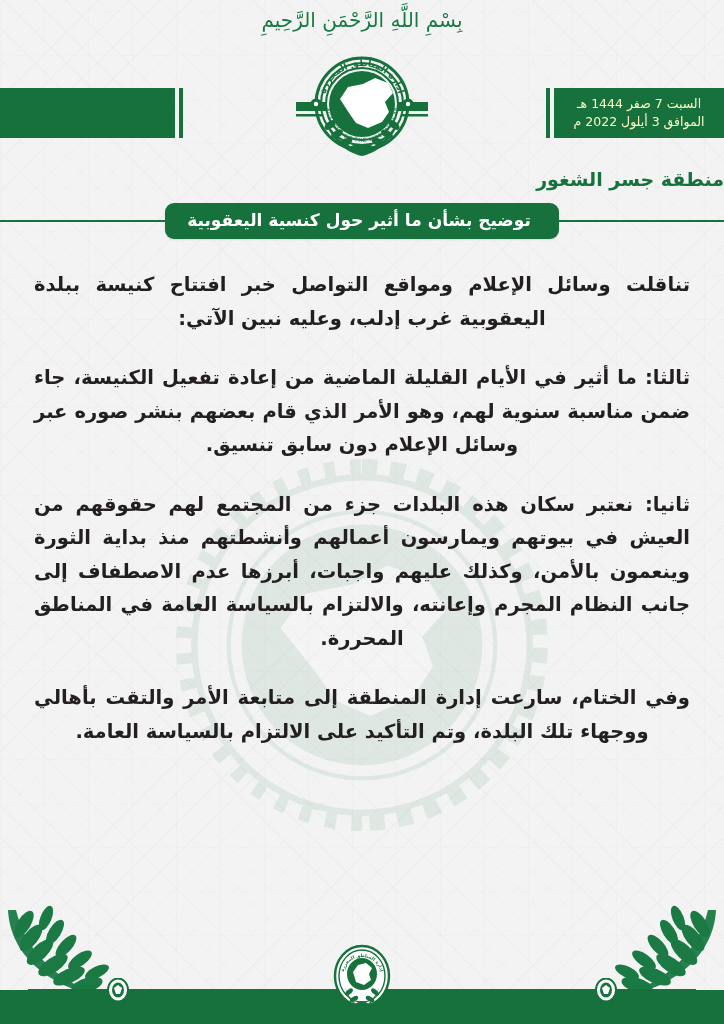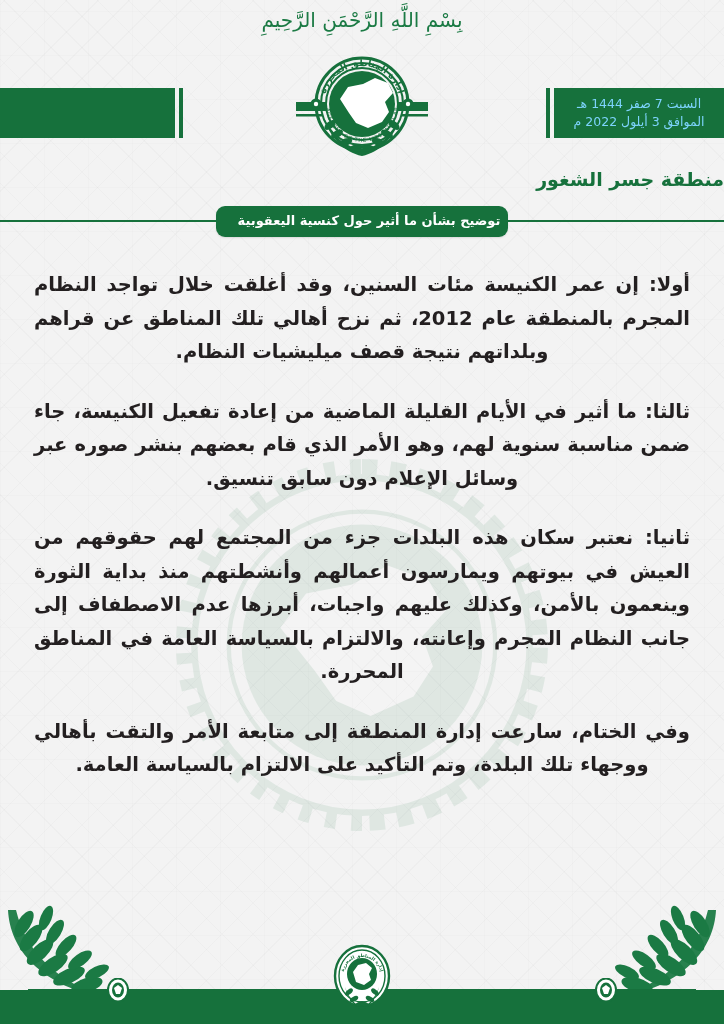--- a/index.html
+++ b/index.html
@@ -104,21 +104,21 @@
     right: 0;
     top: 88px;
     width: 170px;
     height: 50px;
     background: #16713c;
     z-index: 2;
     display: flex;
     flex-direction: column;
     align-items: center;
     justify-content: center;
-    color: #7dd3fc;
+    color: #fef9c3;
     line-height: 1.45;
   }
   .date-line {
     font-size: 12.5px;
     white-space: nowrap;
     direction: rtl;
   }
   .date-tick {
     position: absolute;
     right: 174px;
@@ -159,22 +159,22 @@
     height: 2px;
     background: #16713c;
     min-width: 30px;
   }
   .headline-rule.right { margin-left: 0; }
   .headline-banner {
     flex: 0 0 auto;
     background: #16713c;
     color: #ffffff;
     border-radius: 9px;
-    padding: 7px 8px 9px 22px;
-    font-size: 13px;
+    padding: 7px 28px 9px 22px;
+    font-size: 17px;
     font-weight: bold;
     white-space: nowrap;
     direction: rtl;
     box-shadow: 0 1px 2px rgba(0,0,0,0.10);
   }
 
   
   .body-copy {
     position: absolute;
     top: 268px;
@@ -325,21 +325,21 @@
 
   <div class="region-name">منطقة جسر الشغور</div>
 
   <div class="headline-row">
     <div class="headline-rule left"></div>
     <div class="headline-banner">توضيح بشأن ما أثير حول كنسية اليعقوبية</div>
     <div class="headline-rule right"></div>
   </div>
 
   <div class="body-copy">
-    <p class="para">أولا: إن عمر الكنيسة مئات السنين، وقد أغلقت خلال تواجد النظام المجرم بالمنطقة عام 2012، ثم نزح أهالي تلك المناطق عن قراهم وبلداتهم نتيجة قصف ميليشيات النظام.</p>
+    <p class="para">تناقلت وسائل الإعلام ومواقع التواصل خبر افتتاح كنيسة ببلدة اليعقوبية غرب إدلب، وعليه نبين الآتي:</p>
     <p class="para">ثالثا: ما أثير في الأيام القليلة الماضية من إعادة تفعيل الكنيسة، جاء ضمن مناسبة سنوية لهم، وهو الأمر الذي قام بعضهم بنشر صوره عبر وسائل الإعلام دون سابق تنسيق.</p>
     <p class="para">ثانيا: نعتبر سكان هذه البلدات جزء من المجتمع لهم حقوقهم من العيش في بيوتهم ويمارسون أعمالهم وأنشطتهم منذ بداية الثورة وينعمون بالأمن، وكذلك عليهم واجبات، أبرزها عدم الاصطفاف إلى جانب النظام المجرم وإعانته، والالتزام بالسياسة العامة في المناطق المحررة.</p>
     <p class="para">وفي الختام، سارعت إدارة المنطقة إلى متابعة الأمر والتقت بأهالي ووجهاء تلك البلدة، وتم التأكيد على الالتزام بالسياسة العامة.</p>
   </div>
 
   <div class="footer">
 
     <svg class="footer-svg" viewBox="0 0 724 120" aria-hidden="true">
 
       <g fill="#1b7a44">

